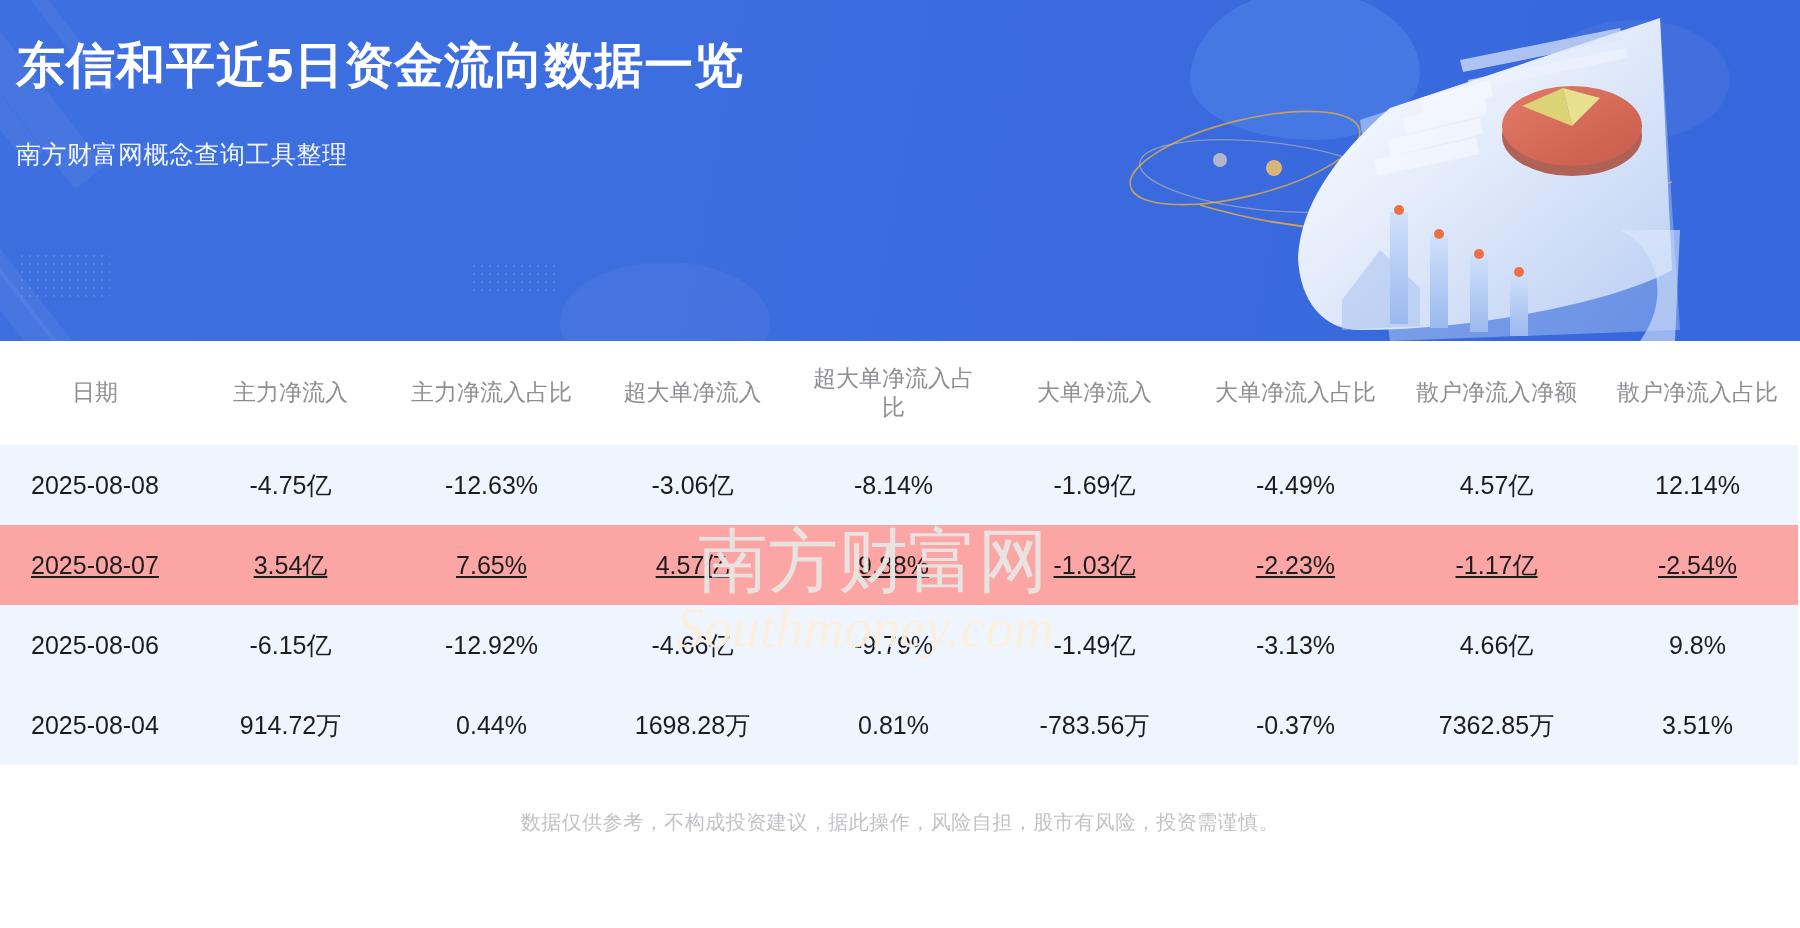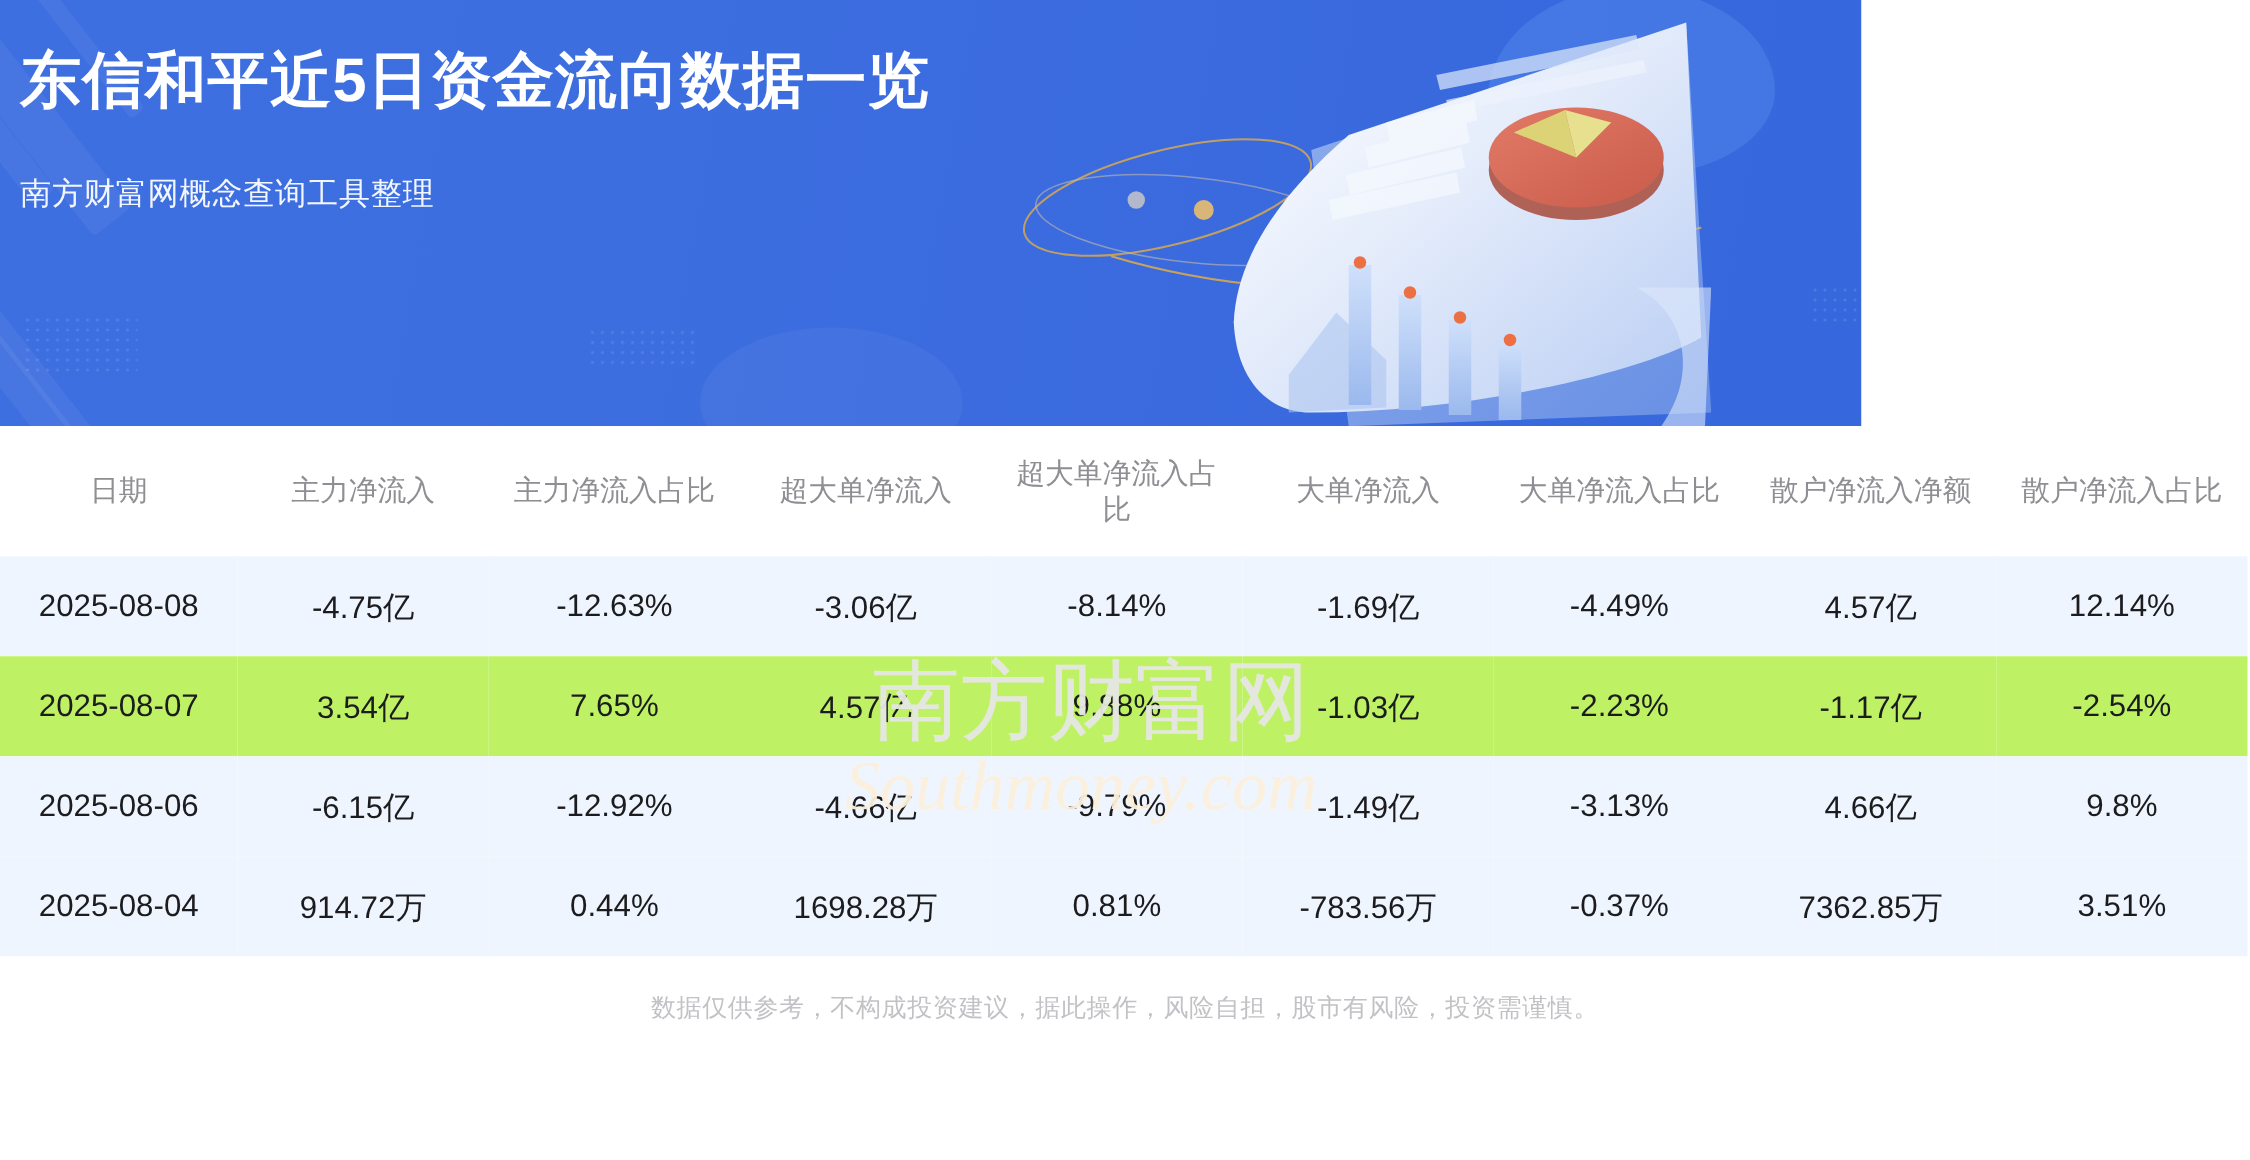--- a/index.html
+++ b/index.html
@@ -8,21 +8,21 @@
     width: 1800px;
     height: 928px;
     background: #ffffff;
     font-family: "Liberation Sans", "DejaVu Sans", sans-serif;
     overflow: hidden;
   }
 
   
   .banner {
     position: relative;
-    width: 1489px;
+    width: 1800px;
     height: 341px;
     background: linear-gradient(100deg, #3e6fe0 0%, #3d6ee0 35%, #3a6ade 65%, #3667dc 100%);
     overflow: hidden;
     padding-left: 40px;
   }
   .banner-deco { position: absolute; pointer-events: none; }
 
   
   .streak {
     position: absolute;
@@ -120,40 +120,41 @@
     height: 80px;
     text-align: center;
     vertical-align: middle;
     font-size: 25px;
     color: #1c1c1e;
     padding: 4px 19px;
     border: none;
     white-space: nowrap;
   }
   table.fund tbody tr.odd  td { background: #eff5fe; }
-  table.fund tbody tr.even td { background: #bef264; }
+  table.fund tbody tr.even td { background: #fca5a5; text-decoration: underline; }
 
   .watermark {
     position: absolute;
     left: 615px;
     top: 166px;
     width: 520px;
     height: 170px;
     z-index: 4;
     pointer-events: none;
   }
 
   .footer-note {
     width: 1800px;
     text-align: center;
     font-size: 20px;
     color: #c2c2c6;
     padding-top: 28px;
     letter-spacing: .5px;
     background: #fff;
+    margin-top: 16px;
   }
 </style>
 </head>
 <body>
 
 <div class="banner">
 
   <div class="banner-deco streak s1"></div>
   <div class="banner-deco streak s2"></div>
   <div class="banner-deco streak s3"></div>

